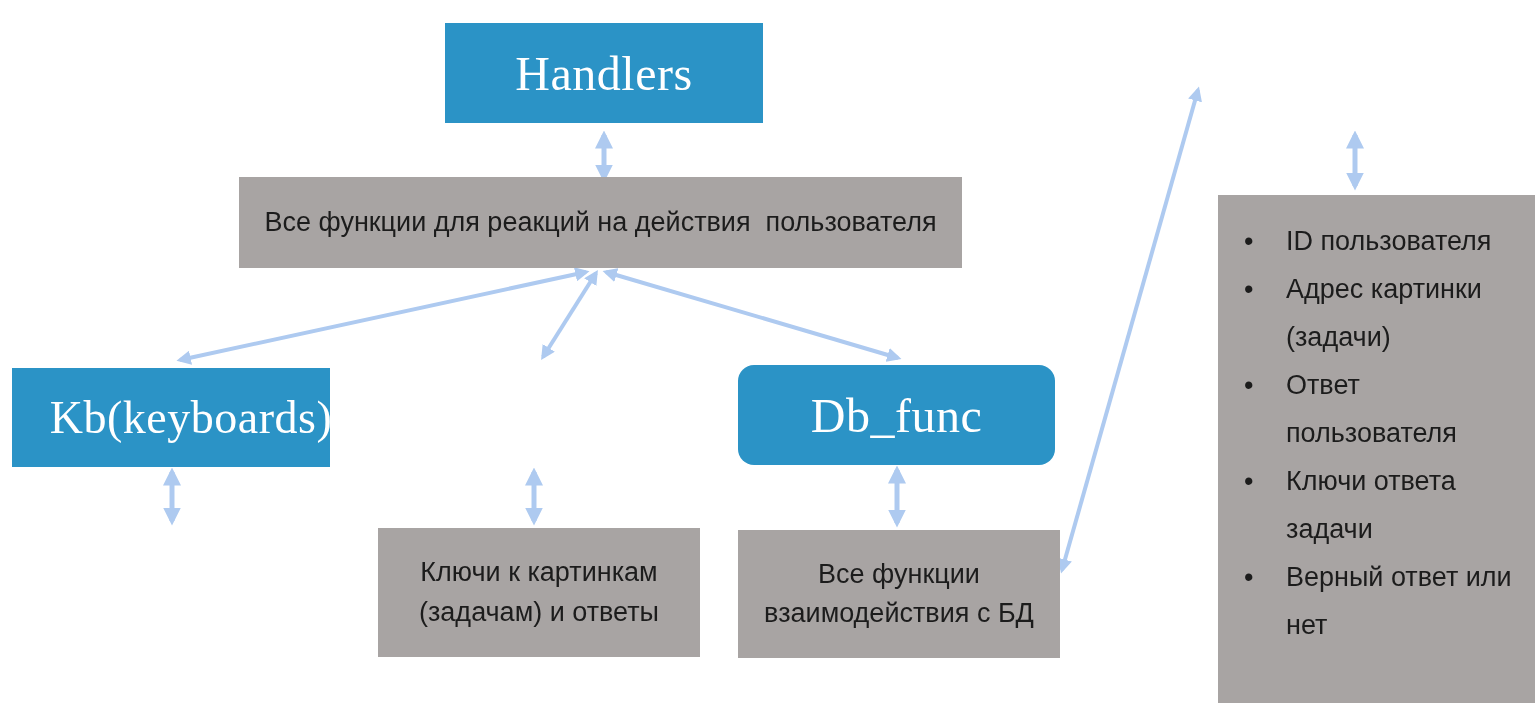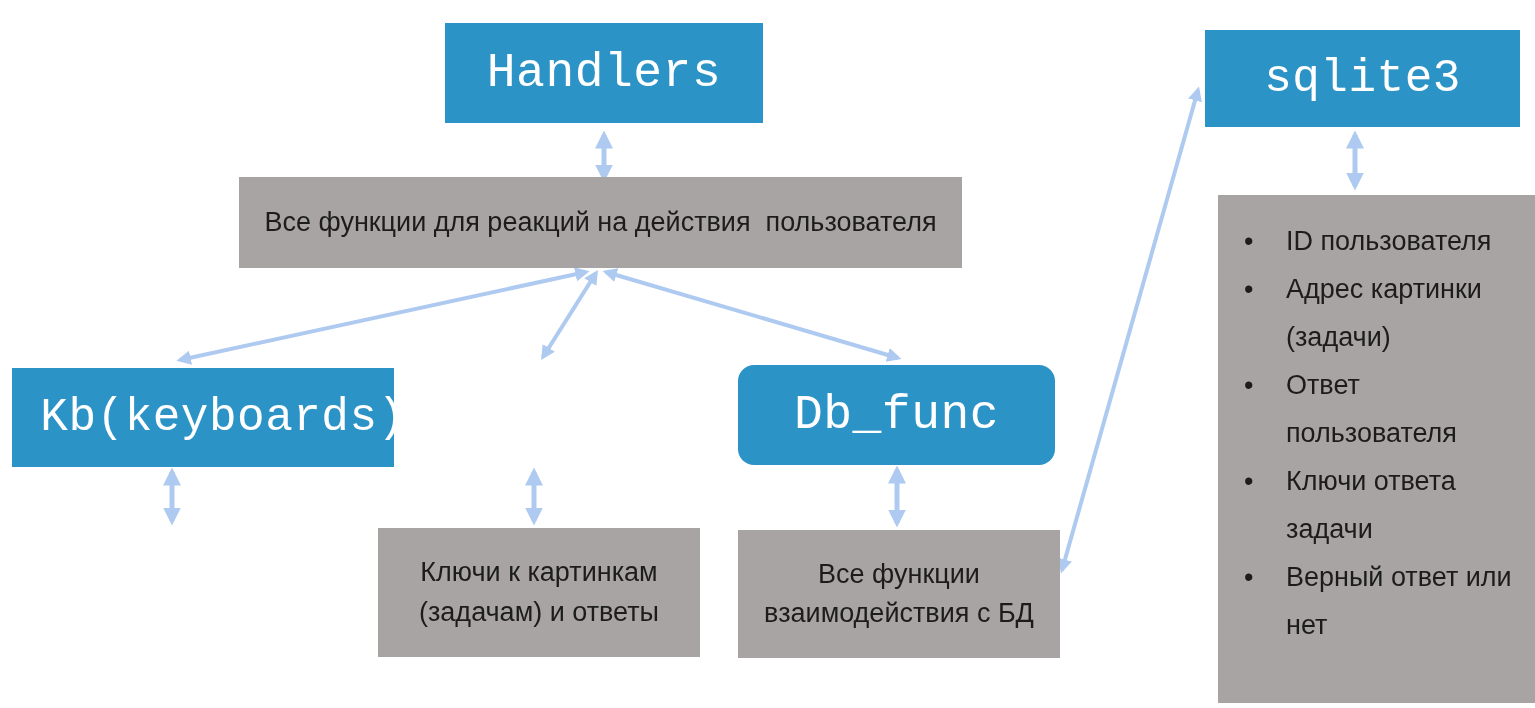--- a/index.html
+++ b/index.html
@@ -32,21 +32,21 @@
   .box{
     position:absolute;
     display:flex;
     align-items:center;
     justify-content:center;
     text-align:center;
   }
   .module{
     background:var(--blue);
     color:var(--module-text);
-    font-family:Liberation Mono, monospace;
+    font-family:Liberation Serif, serif;
     font-size:46px;
     letter-spacing:0.5px;
   }
   .desc{
     background:var(--gray);
     color:var(--desc-text);
     font-size:27px;
     line-height:1.45;
     white-space:pre-wrap;
   }
@@ -100,43 +100,40 @@
   </svg>
 
   <div class="box module" style="left:445px;top:23px;width:318px;height:100px;font-size:48px;">
     <span>Handlers</span>
   </div>
 
   <div class="box desc" style="left:239px;top:177px;width:723px;height:91px;">
     <span>Все функции для реакций на действия  пользователя</span>
   </div>
 
-  <div class="box module" style="left:12px;top:368px;width:382px;height:99px;padding-left:40px;">
+  <div class="box module" style="left:12px;top:368px;width:318px;height:99px;padding-left:40px;">
     <span>Kb(keyboards)</span>
   </div>
 
 
   <div class="box module" style="left:738px;top:365px;width:317px;height:100px;font-size:48px;border-radius:16px;">
     <span>Db_func</span>
   </div>
 
 
   <div class="box desc" style="left:378px;top:528px;width:322px;height:129px;">
     <span>Ключи к картинкам
 (задачам) и ответы</span>
   </div>
 
   <div class="box desc" style="left:738px;top:530px;width:322px;height:128px;">
     <span>Все функции
 взаимодействия с БД</span>
   </div>
 
-  <div class="box module" style="left:1205px;top:30px;width:315px;height:97px;">
-    <span>sqlite3</span>
-  </div>
 
   <div class="fields-panel" style="left:1178px;top:195px;width:348px;height:508px;">
     <ul class="fields-list">
       <li class="field">ID пользователя</li>
       <li class="field">Адрес картинки
 (задачи)</li>
       <li class="field">Ответ
 пользователя</li>
       <li class="field">Ключи ответа
 задачи</li>

